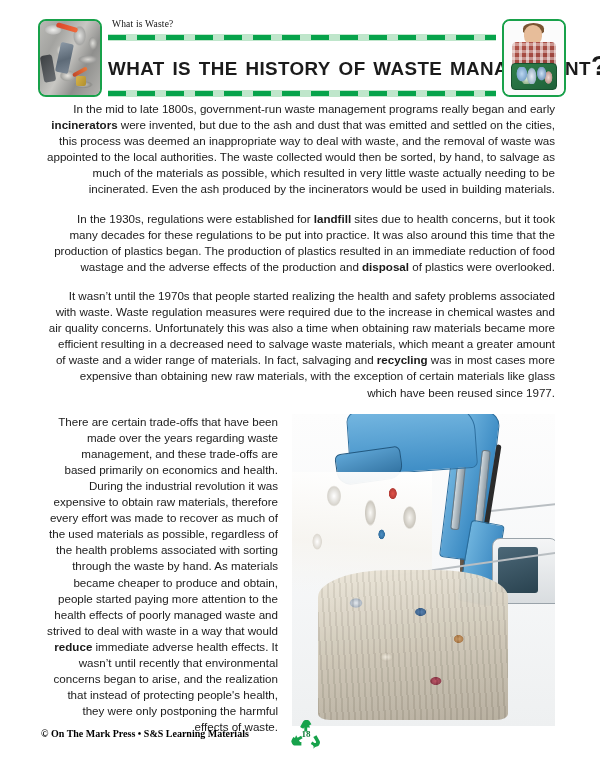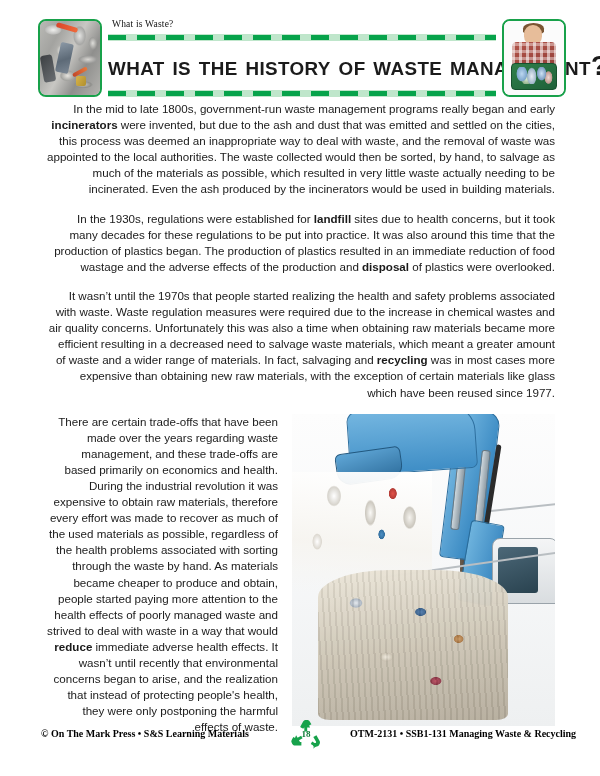--- a/index.html
+++ b/index.html
@@ -486,16 +486,15 @@
           <path d="M31.8 6.5 c-2.1 0 -3.6 1.0 -4.6 2.7 L22.6 17.4 l5.0 2.9 l4.4 -7.6 c0.5 -0.9 1.4 -0.9 1.9 0 l1.9 3.3 l4.8 -2.8 l-2.2 -3.8 c-1.2 -2.0 -2.7 -2.9 -4.6 -2.9 z"></path>
           <path d="M10.2 44.8 l12.9 -2.0 l-2.3 -4.1 l5.7 -3.3 l-2.3 -4.0 l-5.7 3.3 l-2.3 -4.1 Z"></path>
           <path d="M10.2 44.8 c1.0 1.8 2.6 2.5 4.5 2.5 l9.9 0 l0 -5.8 l-8.8 0 c-1.0 0 -1.5 -0.8 -1.0 -1.7 l1.9 -3.3 l-5.0 -2.9 l-2.2 3.8 c-1.2 2.0 -1.3 3.7 -0.3 5.4 z"></path>
           <path d="M53.6 44.6 l-10.6 7.7 l2.3 -4.1 l-5.7 -3.3 l2.3 -4.0 l5.7 3.3 l2.3 -4.1 Z"></path>
           <path d="M53.6 44.6 c1.1 -1.8 1.0 -3.5 0.0 -5.2 l-4.9 -8.6 l-5.0 2.9 l4.4 7.6 c0.5 0.9 0.1 1.7 -0.9 1.7 l-3.8 0 l0 5.8 l4.4 0 c2.3 0 3.8 -0.6 4.8 -2.2 z"></path>
         </g>
       </svg>
       <div class="page-num">18</div>
     </div>
 
-    <div class="footer-right">OTM-2131 • SSB1-131 Managing Waste &amp; Recycling</div>
   </div>
 
 </div>
 
 </body></html>

